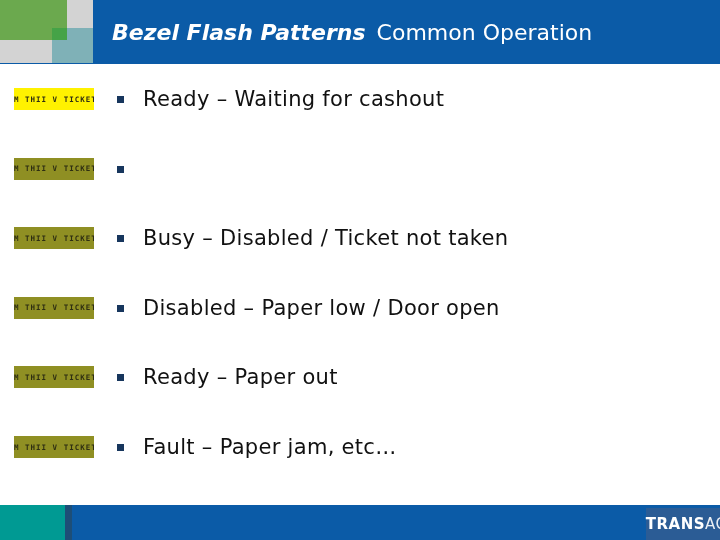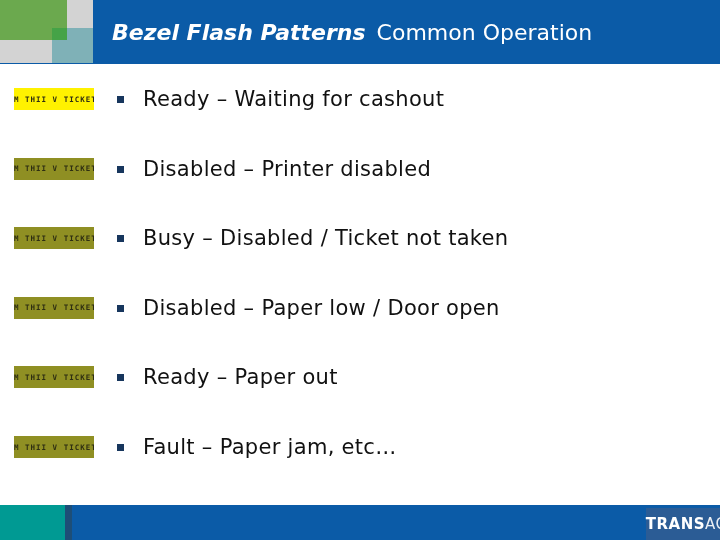--- a/index.html
+++ b/index.html
@@ -68,21 +68,20 @@
       </div>
       <div class="marker"></div>
       <div class="btext">Ready – Waiting for cashout</div>
     </div>
 
     <div class="row" style="top: 90.6px;">
       <div class="ticket dim">
         <span class="tkt-text">M THII V TICKET</span>
       </div>
       <div class="marker"></div>
-      <div class="btext">Disabled – Printer disabled</div>
     </div>
 
     <div class="row" style="top: 160.2px;">
       <div class="ticket dim">
         <span class="tkt-text">M THII V TICKET</span>
       </div>
       <div class="marker"></div>
       <div class="btext">Busy – Disabled / Ticket not taken</div>
     </div>
 

